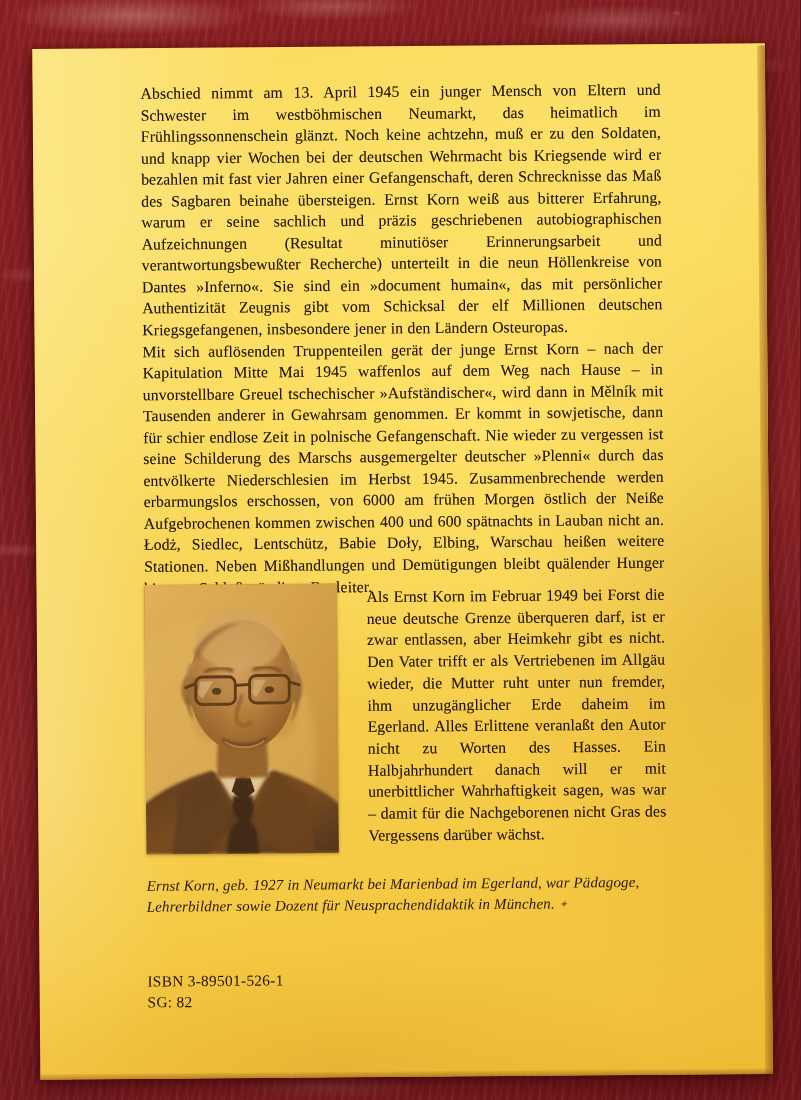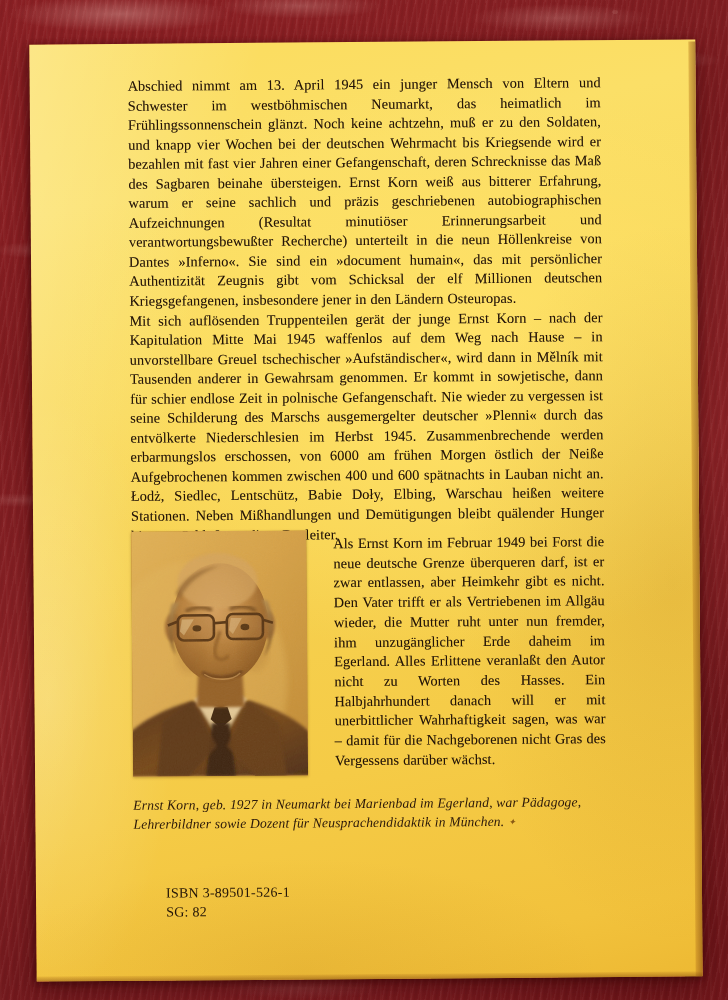--- a/index.html
+++ b/index.html
@@ -185,21 +185,20 @@
   }
 
   #isbn-block {
     position: absolute;
     left: 98px;
     top: 840px;
     color: #241508;
     font-size: 14px;
     line-height: 19px;
     letter-spacing: .25px;
-    margin-left: 32px;
   }
   #isbn-block div { white-space: nowrap; }
 
   
   .speck {
     position: absolute;
     border-radius: 50%;
     background: rgba(255,220,200,.22);
     pointer-events: none;
   }

